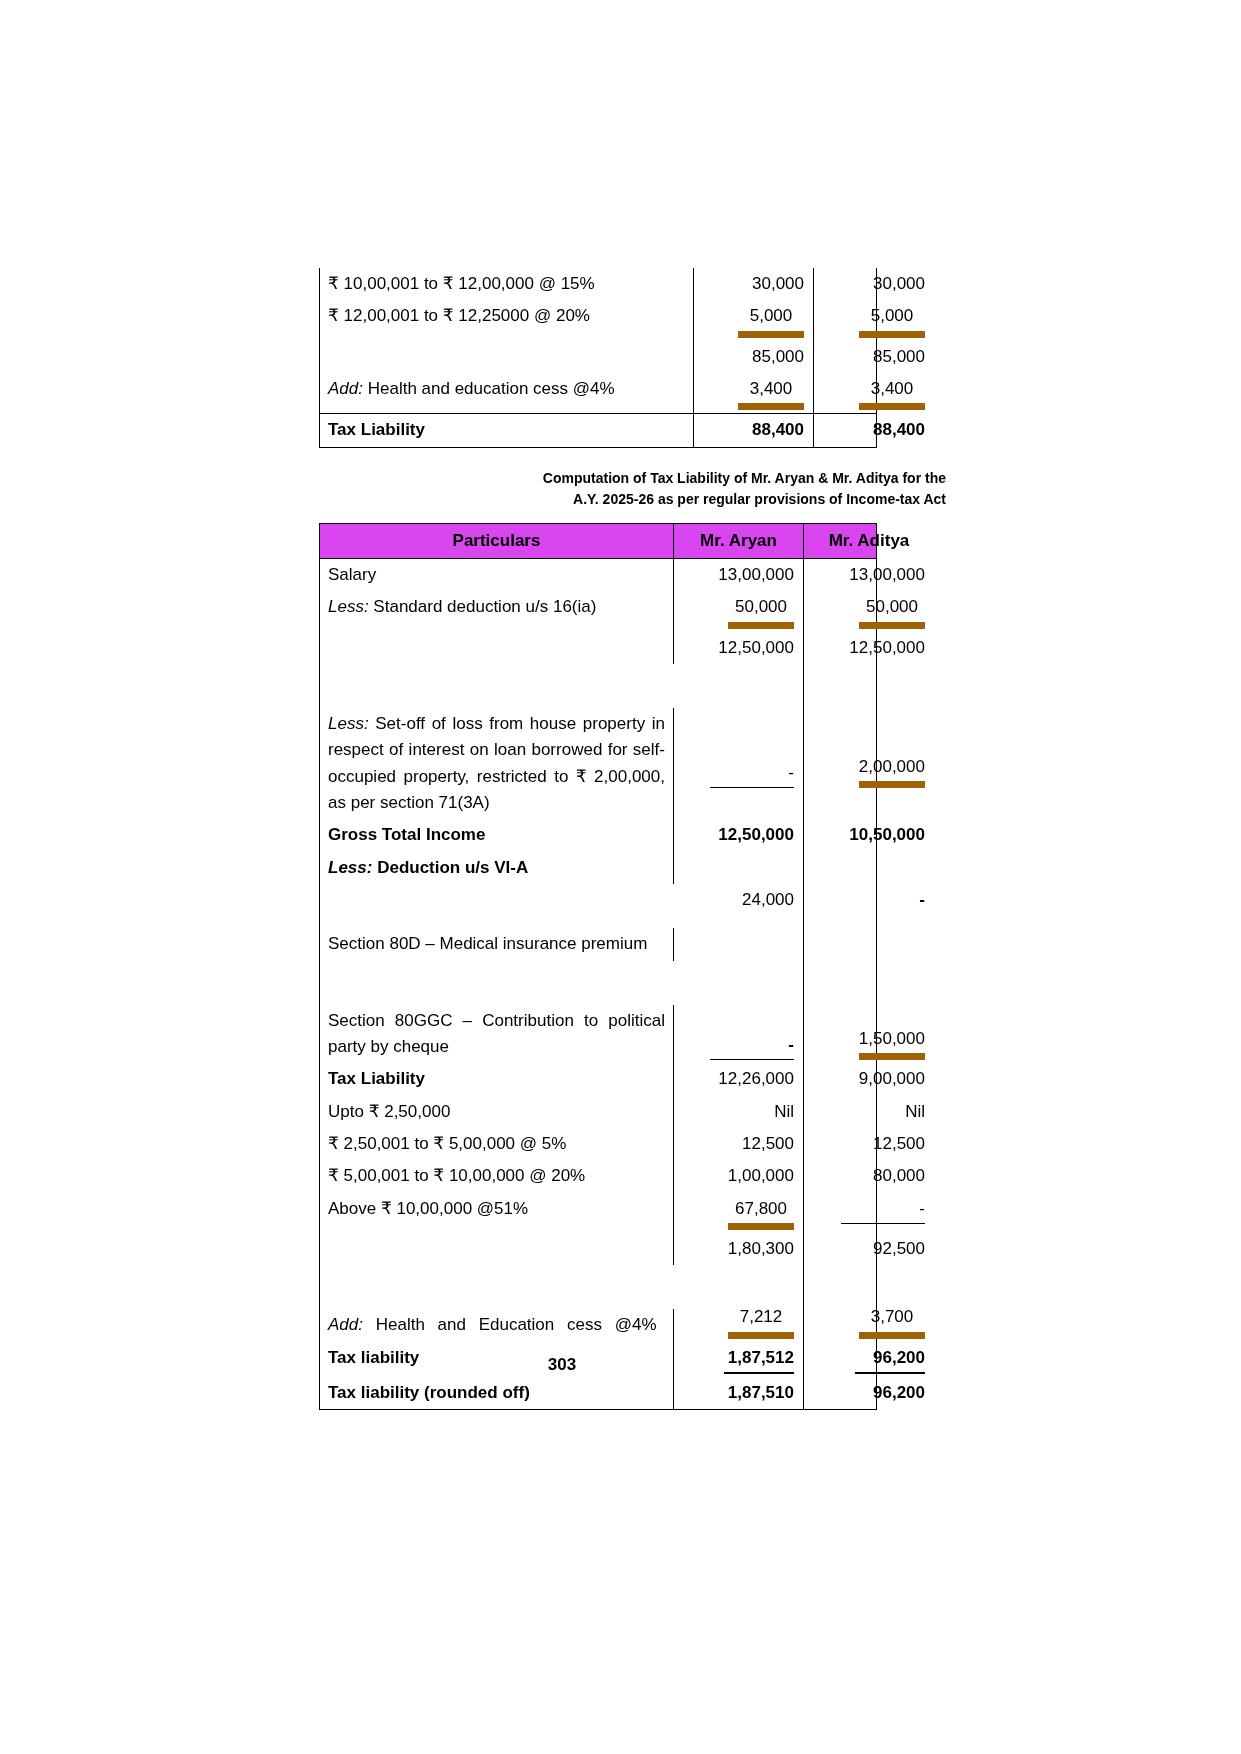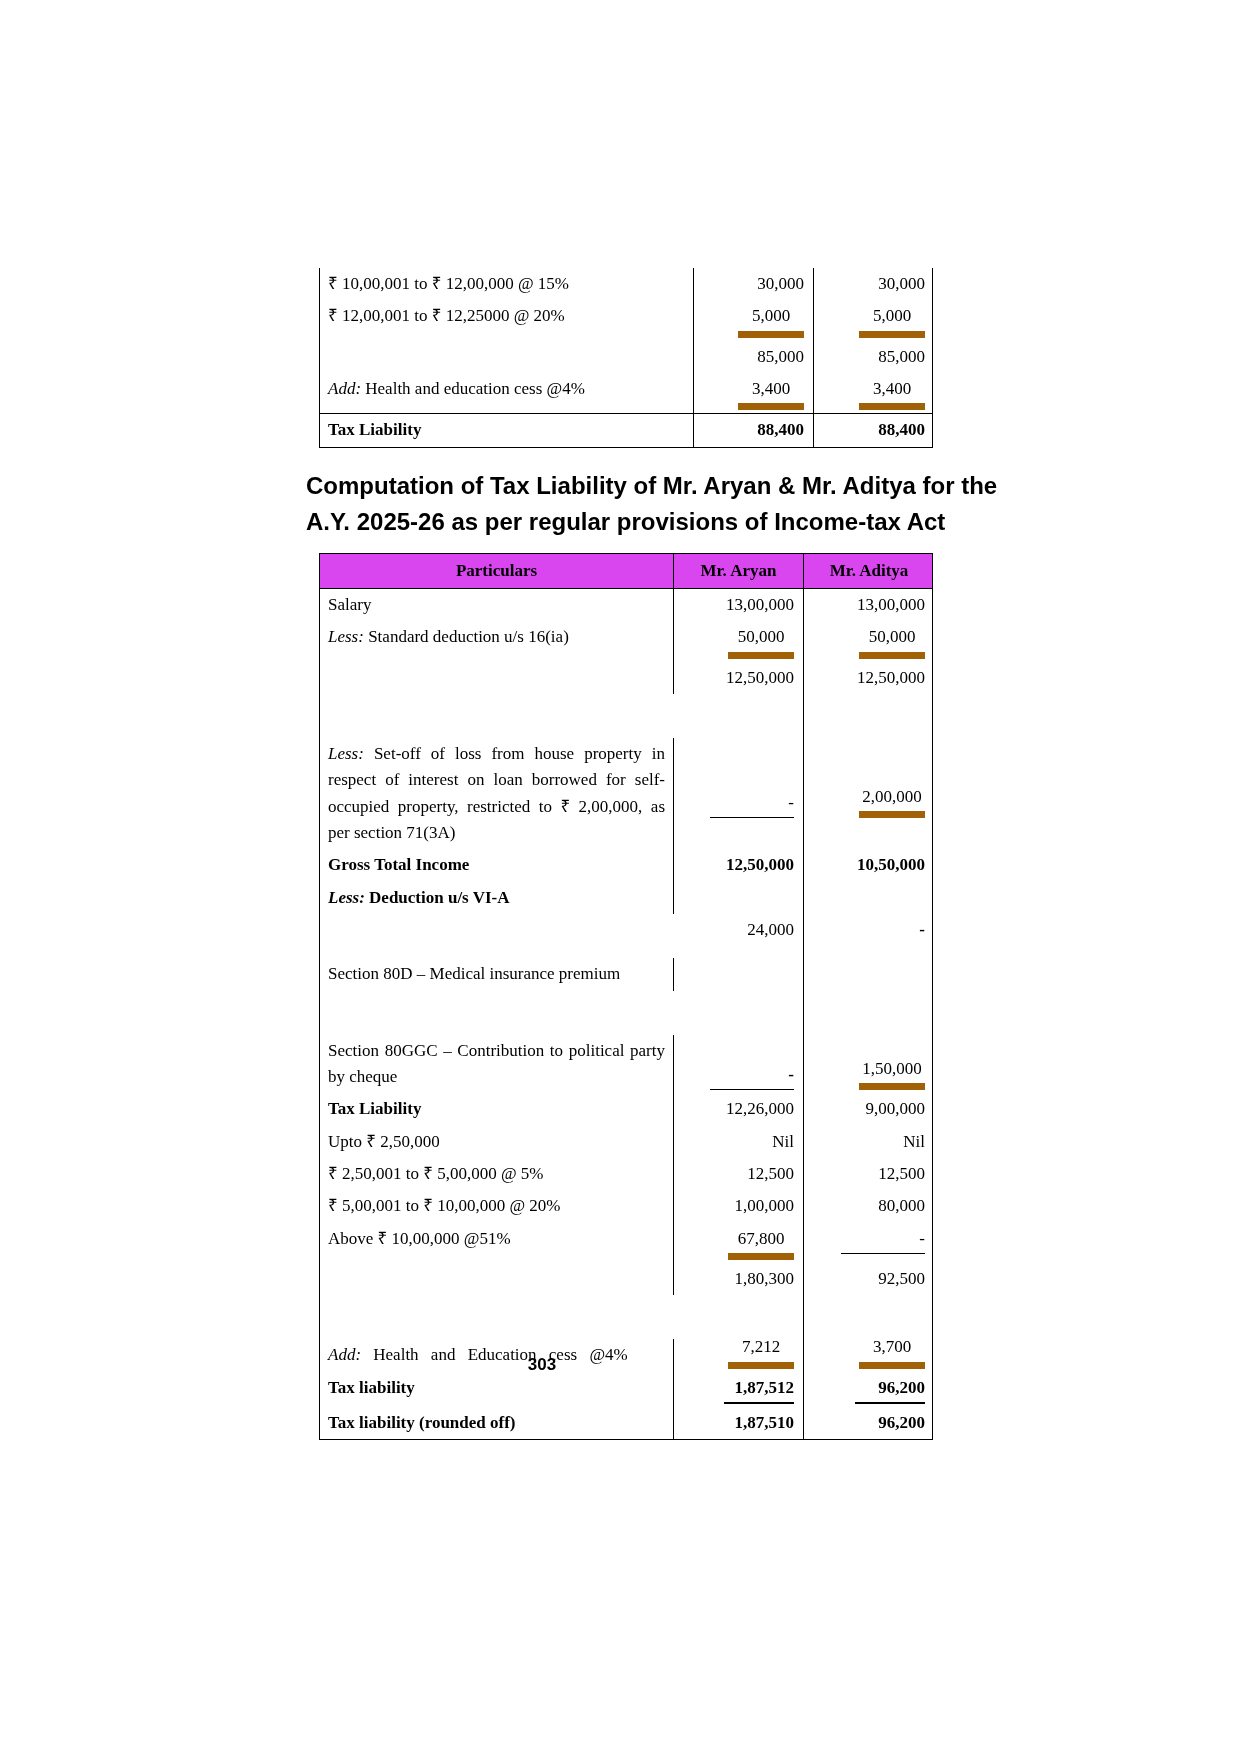--- a/index.html
+++ b/index.html
@@ -5,21 +5,21 @@
   * { box-sizing: border-box; }
   html,body { margin:0; padding:0; }
   body {
     width:1241px; height:1754px; background:#ffffff;
     font-family:"Liberation Sans","DejaVu Sans",sans-serif;
     font-size:17px; color:#000; line-height:1.55;
     position:relative;
   }
   .content { position:absolute; left:319px; top:268px; width:614px; }
 
-  .tbl { border:1.5px solid #000; width:614px;font-family:Liberation Serif, serif; }
+  .tbl { border:1.5px solid #000; width:558px; }
   .tbl1 { border-top:none; }
   .trow { display:flex; align-items:stretch; }
   .cl { flex:0 0 auto; padding:3px 8px; border-right:1px solid #000; text-align:left; }
   .tbl1 .cl { width:374px; }
   .tbl2 .cl { width:354px; }
   .cv { flex:0 0 auto; padding:3px 9px 3px 4px; text-align:right; }
   .cv.mid { border-right:1px solid #000; }
   .tbl1 .cv { width:120px; }
   .tbl2 .cv { width:130px; }
 
@@ -33,24 +33,24 @@
   .spread { word-spacing:45px; font-weight:bold; }
   .toprule { border-top:1px solid #000; }
 
   .un  { display:inline-block; border-bottom:7px solid #a16207; min-width:66px; text-align:center; padding-bottom:1px; }
   .unw { display:inline-block; border-bottom:1px solid #000; min-width:84px; text-align:right; padding-bottom:1px; }
   .un2 { display:inline-block; border-bottom:2px solid #000; min-width:70px; text-align:right; padding-bottom:1px; font-weight:bold; }
 
   .vbot { display:flex; flex-direction:column; justify-content:flex-end; align-items:flex-end; }
   .v4   { display:flex; flex-direction:column; justify-content:flex-end; align-items:flex-end; padding-bottom:31px; }
 
-  .heading { width:640px; margin:20px 0 13px -13px; text-align:left; font-weight:bold; font-size:24px; line-height:1.5; }
+  .heading { width:640px; margin:20px 0 13px -13px; text-align:right; font-weight:bold; font-size:14px; line-height:1.5; }
   .heading div { white-space:nowrap; }
 
-  .pageno { position:absolute; top:1352px; left:302px; width:480px; text-align:center; font-weight:bold; }
+  .pageno { position:absolute; top:1352px; left:322px; width:480px; text-align:center; font-weight:bold; }
 </style>
 </head>
 <body>
 
 <div class="content">
 
   <div class="tbl tbl1">
     <div class="trow">
       <div class="cl"><span>₹ 10,00,001 to ₹ 12,00,000 @ 15%</span></div>
       <div class="cv mid"><span>30,000</span></div>

